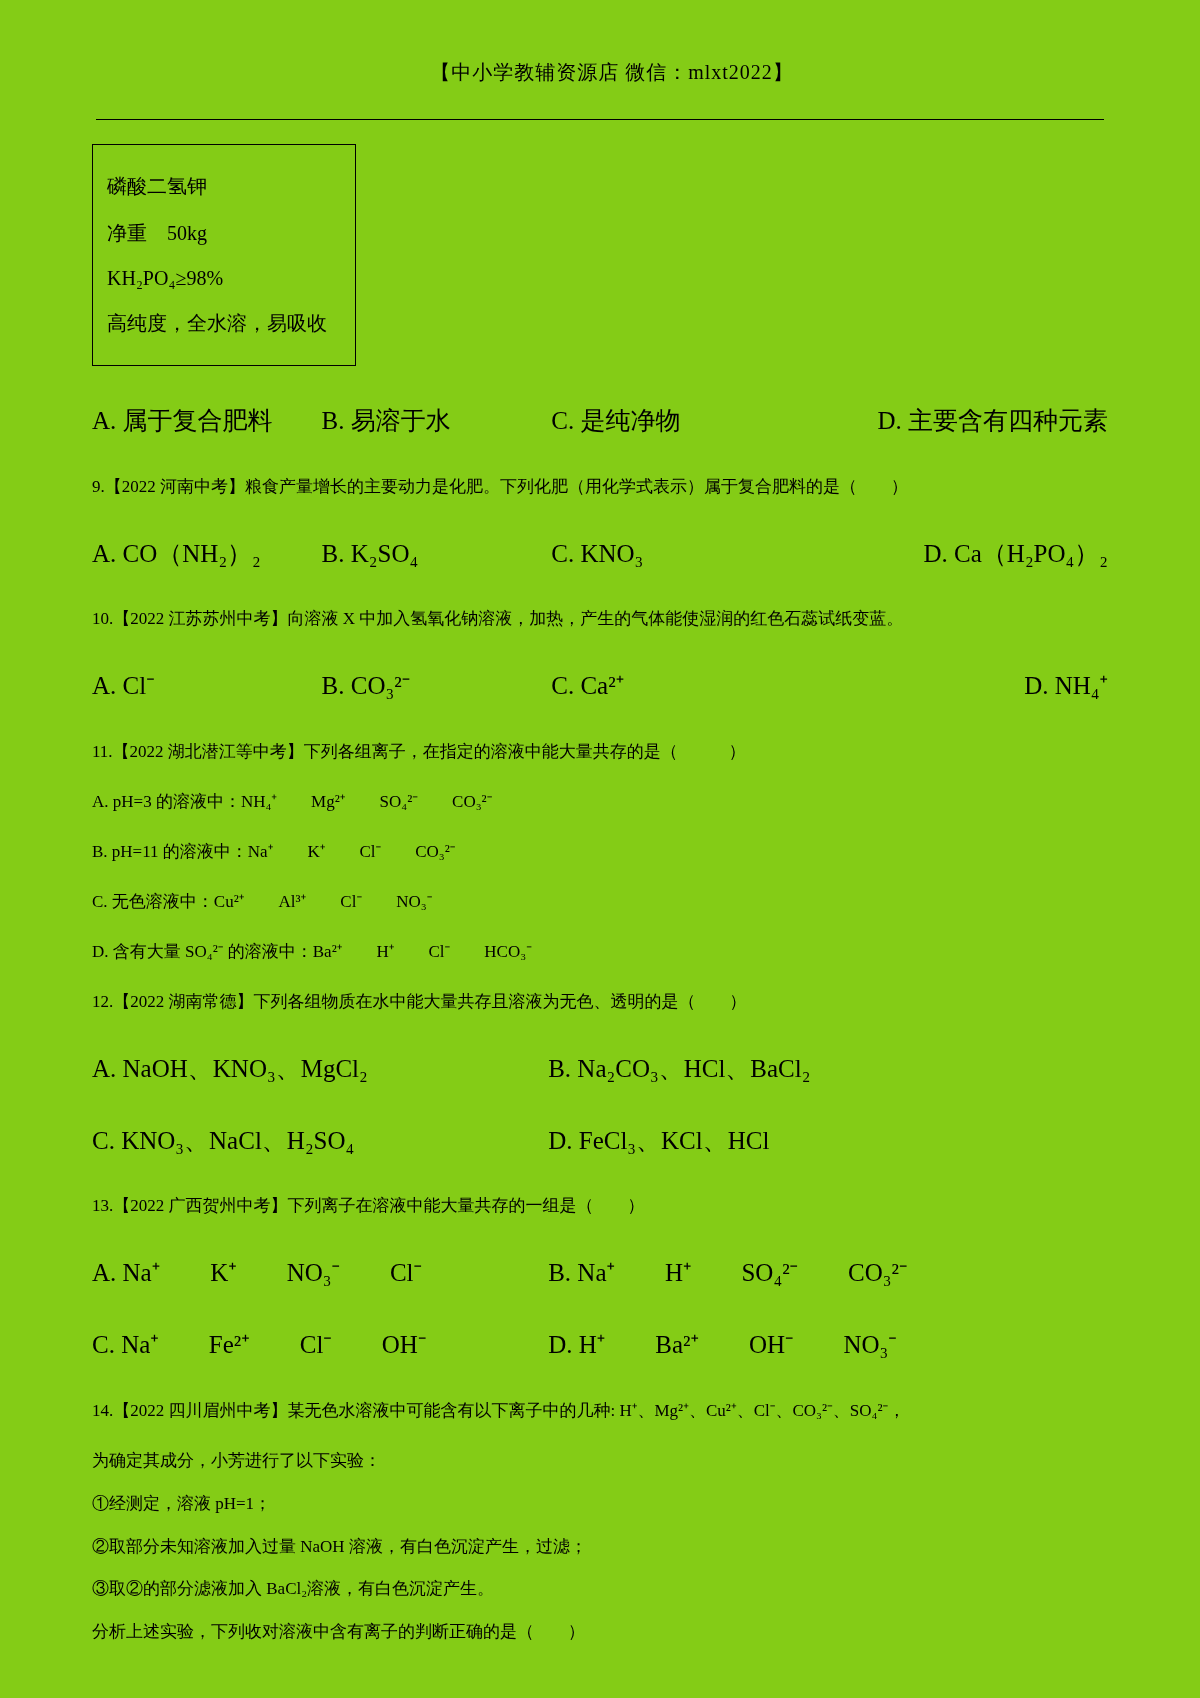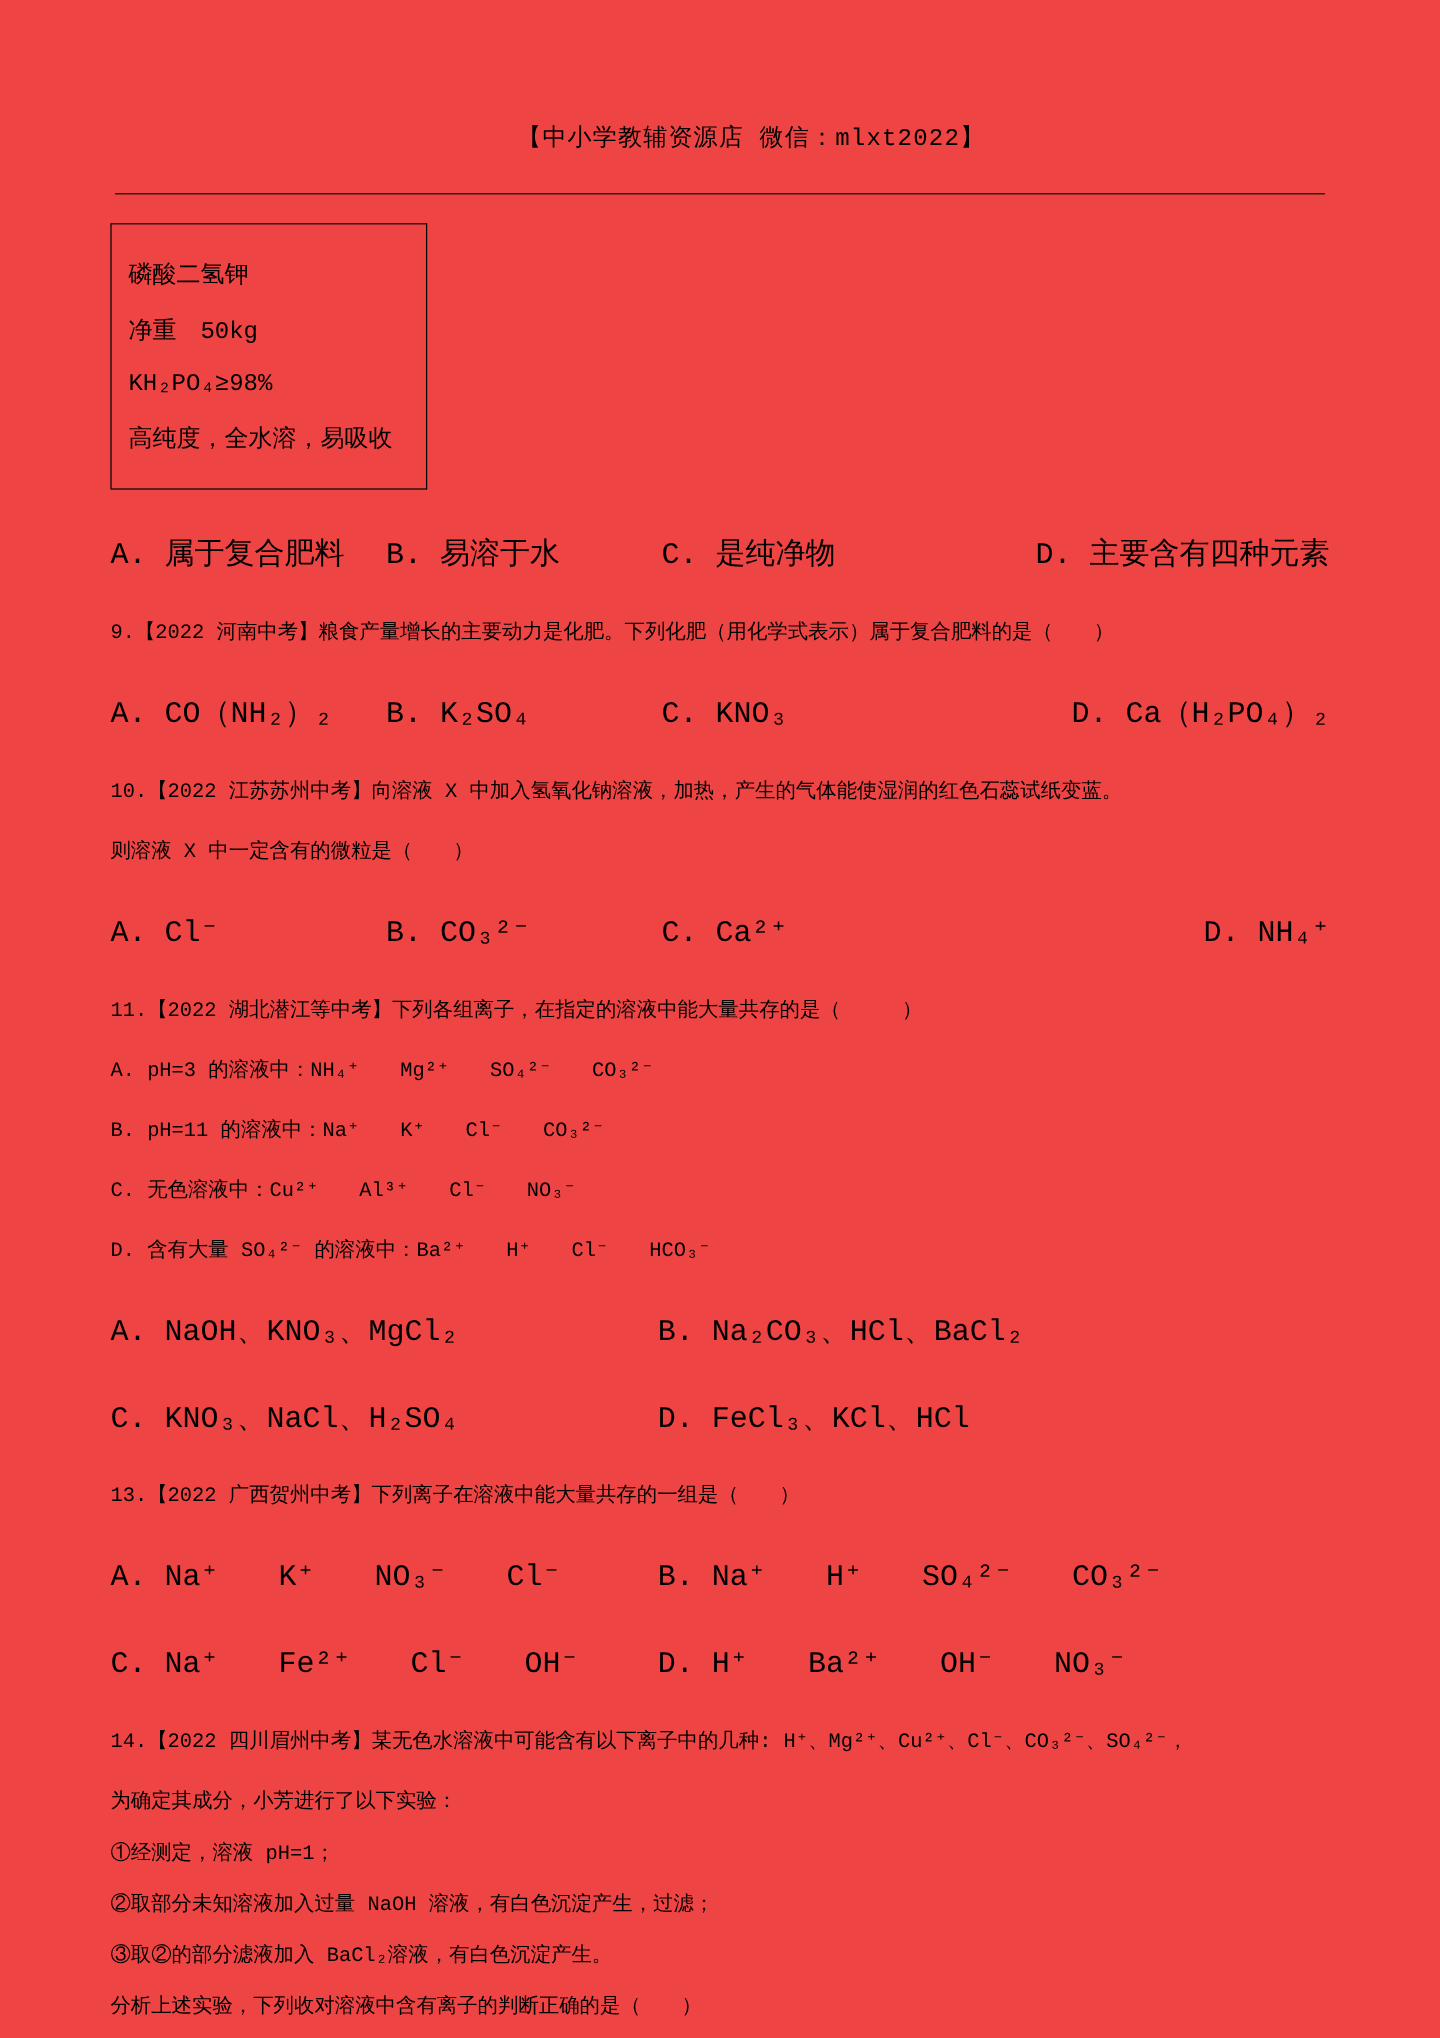--- a/index.html
+++ b/index.html
@@ -1,24 +1,24 @@
 <!DOCTYPE html>
 <html><head>
 <meta charset="utf-8">
 <style>
   html,body{margin:0;padding:0;background:#ffffff;}
   .page{
     position:relative;
     width:1200px;
     height:1698px;
     box-sizing:border-box;
-    background:#ef4444;
+    background:#84cc16;
     color:#000;
-    padding:78px 92px 0 92px;
-    font-family:Liberation Mono, monospace;
+    padding:36px 92px 0 92px;
+    font-family:Liberation Serif, serif;
     overflow:hidden;
   }
   .header{
     text-align:center;
     font-size:20px;
     letter-spacing:1px;
     padding-bottom:10px;
     border-bottom:1.5px solid #000;
     margin:0 4px 24px 4px;
     white-space:pre-wrap;
@@ -79,34 +79,34 @@
 
   <div class="line">9.【2022 河南中考】粮食产量增长的主要动力是化肥。下列化肥（用化学式表示）属于复合肥料的是（　　）</div>
   <div class="opt-row cols4">
     <span class="col">A. CO（NH₂）₂</span>
     <span class="col">B. K₂SO₄</span>
     <span class="col">C. KNO₃</span>
     <span class="col">D. Ca（H₂PO₄）₂</span>
   </div>
 
   <div class="line">10.【2022 江苏苏州中考】向溶液 X 中加入氢氧化钠溶液，加热，产生的气体能使湿润的红色石蕊试纸变蓝。</div>
-  <div class="line">则溶液 X 中一定含有的微粒是（　　）</div>
   <div class="opt-row cols4">
     <span class="col">A. Cl⁻</span>
     <span class="col">B. CO₃²⁻</span>
     <span class="col">C. Ca²⁺</span>
     <span class="col">D. NH₄⁺</span>
   </div>
 
   <div class="line">11.【2022 湖北潜江等中考】下列各组离子，在指定的溶液中能大量共存的是（　　　）</div>
   <div class="line">A. pH=3 的溶液中：NH₄⁺　　Mg²⁺　　SO₄²⁻　　CO₃²⁻</div>
   <div class="line">B. pH=11 的溶液中：Na⁺　　K⁺　　Cl⁻　　CO₃²⁻</div>
   <div class="line">C. 无色溶液中：Cu²⁺　　Al³⁺　　Cl⁻　　NO₃⁻</div>
   <div class="line">D. 含有大量 SO₄²⁻ 的溶液中：Ba²⁺　　H⁺　　Cl⁻　　HCO₃⁻</div>
 
+  <div class="line">12.【2022 湖南常德】下列各组物质在水中能大量共存且溶液为无色、透明的是（　　）</div>
   <div class="opt-row cols2 tight">
     <span class="col">A. NaOH、KNO₃、MgCl₂</span>
     <span class="col">B. Na₂CO₃、HCl、BaCl₂</span>
   </div>
   <div class="opt-row cols2 tight">
     <span class="col">C. KNO₃、NaCl、H₂SO₄</span>
     <span class="col">D. FeCl₃、KCl、HCl</span>
   </div>
 
   <div class="line">13.【2022 广西贺州中考】下列离子在溶液中能大量共存的一组是（　　）</div>

